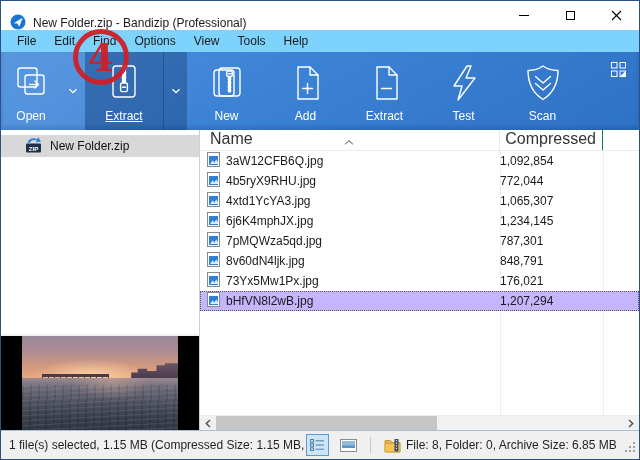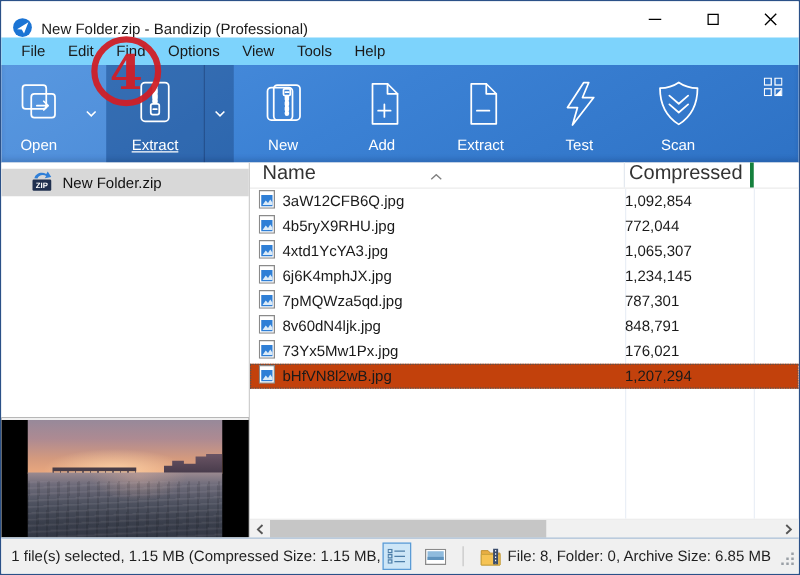--- a/index.html
+++ b/index.html
@@ -79,27 +79,27 @@
                repeating-linear-gradient(92deg,rgba(0,0,0,.14) 0 2px,transparent 2px 8px); }
 
   
   .filelist { flex:1; display:flex; flex-direction:column; position:relative; background:#fff; }
   .fl-header { height:21px; flex:none; display:flex; font-size:16px; color:#333;
     border-bottom:1px solid #ececec; position:relative; }
   .col-name { width:300px; flex:none; display:flex; align-items:flex-end; padding:0 0 2px 10px;
     border-right:1px solid #e4e9f0; position:relative; }
   .sort-icon { position:absolute; top:1px; left:144px; }
   .col-compressed { width:103px; flex:none; display:flex; align-items:flex-end;
-    justify-content:flex-end; padding:0 6px 2px 0; border-right:3px solid #15803d; }
+    justify-content:flex-end; padding:0 6px 2px 0; border-right:1px solid #15803d; }
   .col-rest { flex:1; }
   .fl-rows { flex:1; position:relative; font-size:12px; color:#1a1a1a; overflow:hidden; }
   .gridline { position:absolute; top:0; bottom:0; width:1px; background:#eaeff6; }
   .gl-1 { left:300px; } .gl-2 { left:403px; }
   .fl-row { height:20px; display:flex; align-items:center; position:relative; }
-  .fl-row.selected { background:#c2410c; outline:1px dotted #555; outline-offset:-1px; }
+  .fl-row.selected { background:#c4b5fd; outline:1px dotted #555; outline-offset:-1px; }
   .cell-name { width:300px; flex:none; display:flex; align-items:center; padding-left:7px;text-align:center; }
   .cell-name .fi { margin-right:6px; flex:none; }
   .cell-size { width:103px; flex:none; text-align:left; padding-right:7px; }
   .hscroll { height:15px; flex:none; background:#f1f1f1; border-top:1px solid #ededed;
     display:flex; align-items:center; }
   .hs-btn { width:16px; height:100%; display:flex; align-items:center; justify-content:center; }
   .hs-thumb { width:221px; height:15px; background:#c6c6c6; }
   .hs-track { flex:1; }
 
   

